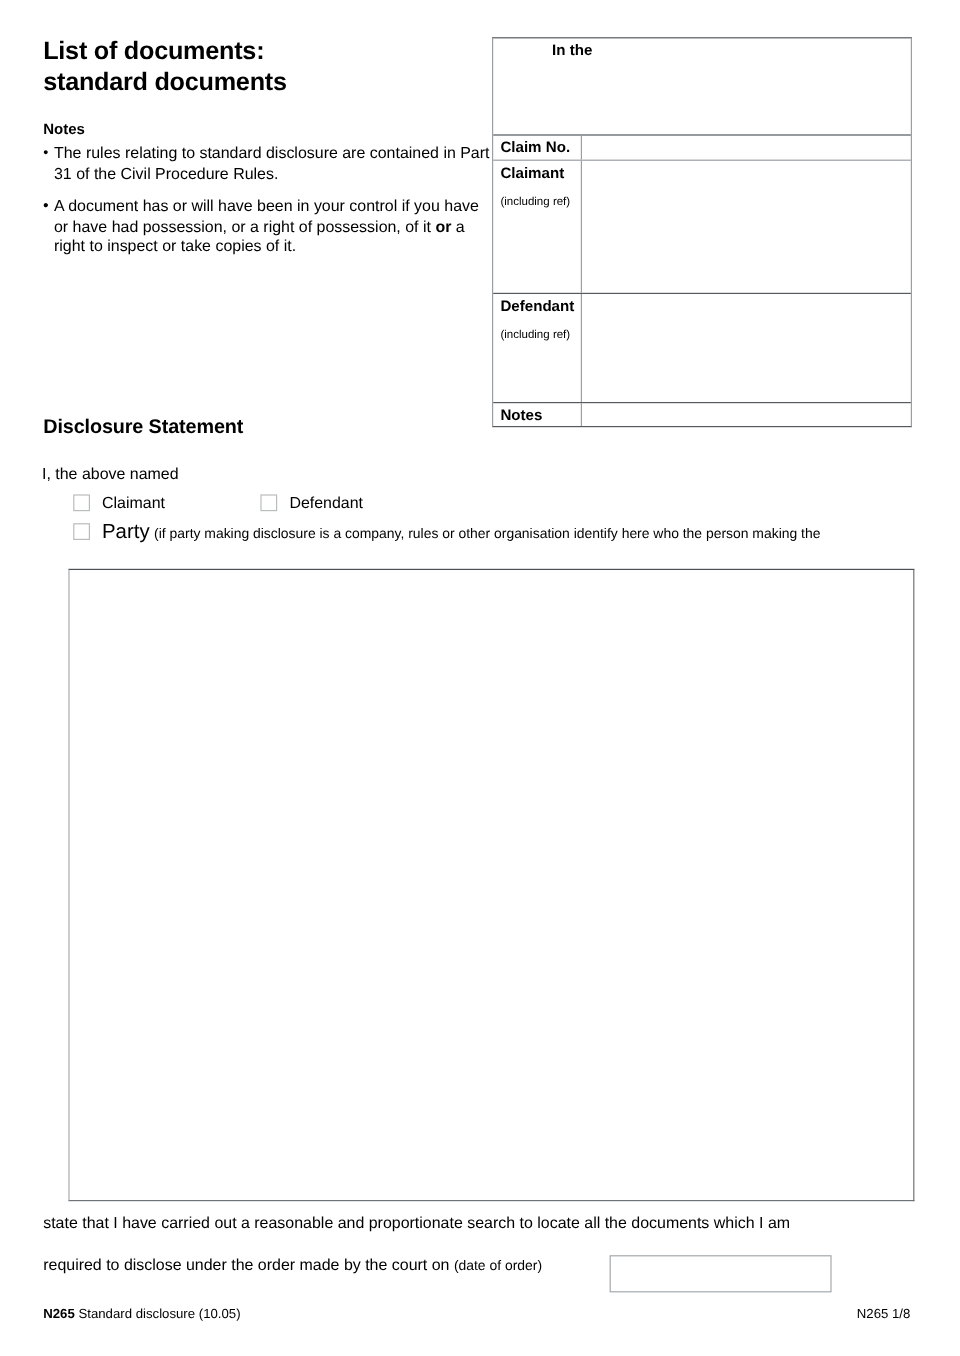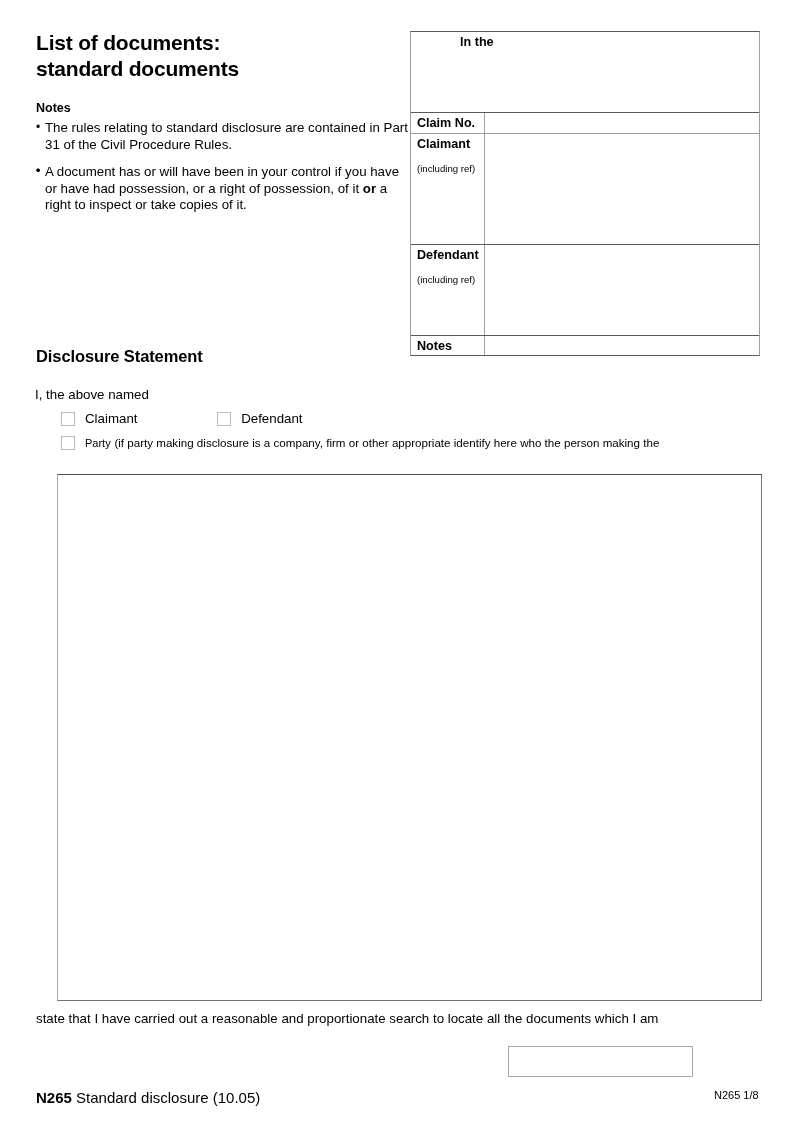--- a/index.html
+++ b/index.html
@@ -164,21 +164,21 @@
     font-size: 13.3px;
   }
   .cb-row-2 .inner {
     display: flex;
     align-items: flex-start;
   }
   .party-text {
     margin-left: 10px;
     line-height: 16.5px;
   }
-  .party-word { font-size: 11px; }
+  .party-word { font-size: 17px; }
   .party-note { font-size: 11.6px; }
   .party-line2 {
     display: block;
     padding-left: 57px;
     font-size: 11.6px;
     line-height: 16px;
   }
 
   
   .bigbox {
@@ -219,21 +219,21 @@
     box-sizing: border-box;
     border: 1.1px solid #a5a9ac;
     background: #ffffff;
   }
 
   
   .footer-left {
     position: absolute;
     left: 36px;
     top: 1089px;
-    font-size: 15px;
+    font-size: 11px;
   }
   .footer-left b { font-weight: bold; }
   .footer-right {
     position: absolute;
     left: 714px;
     top: 1089px;
     font-size: 11px;
   }
 </style>
 </head>
@@ -307,28 +307,31 @@
       <span class="checkbox"></span>
       <span class="cb-label">Defendant</span>
     </span>
   </div>
 
   <div class="cb-row-2">
     <span class="inner">
       <span class="checkbox"></span>
       <span class="party-text">
         <span class="party-word">Party</span>
-        <span class="party-note">(if party making disclosure is a company, firm or other appropriate identify here who the person making the</span>
+        <span class="party-note">(if party making disclosure is a company, rules or other organisation identify here who the person making the</span>
       </span>
     </span>
   </div>
 
   <div class="bigbox"></div>
 
   <div class="closing-1">state that I have carried out a reasonable and proportionate search to locate all the documents which I am</div>
+  <div class="closing-2">
+    <span>required to disclose under the order made by the court on </span><span class="paren">(date of order)</span>
+  </div>
   <div class="date-order-box"></div>
 
   <div class="footer-left">
     <b>N265</b><span> Standard disclosure (10.05)</span>
   </div>
   <div class="footer-right">N265 1/8</div>
 
 </div>
 
 </body></html>

